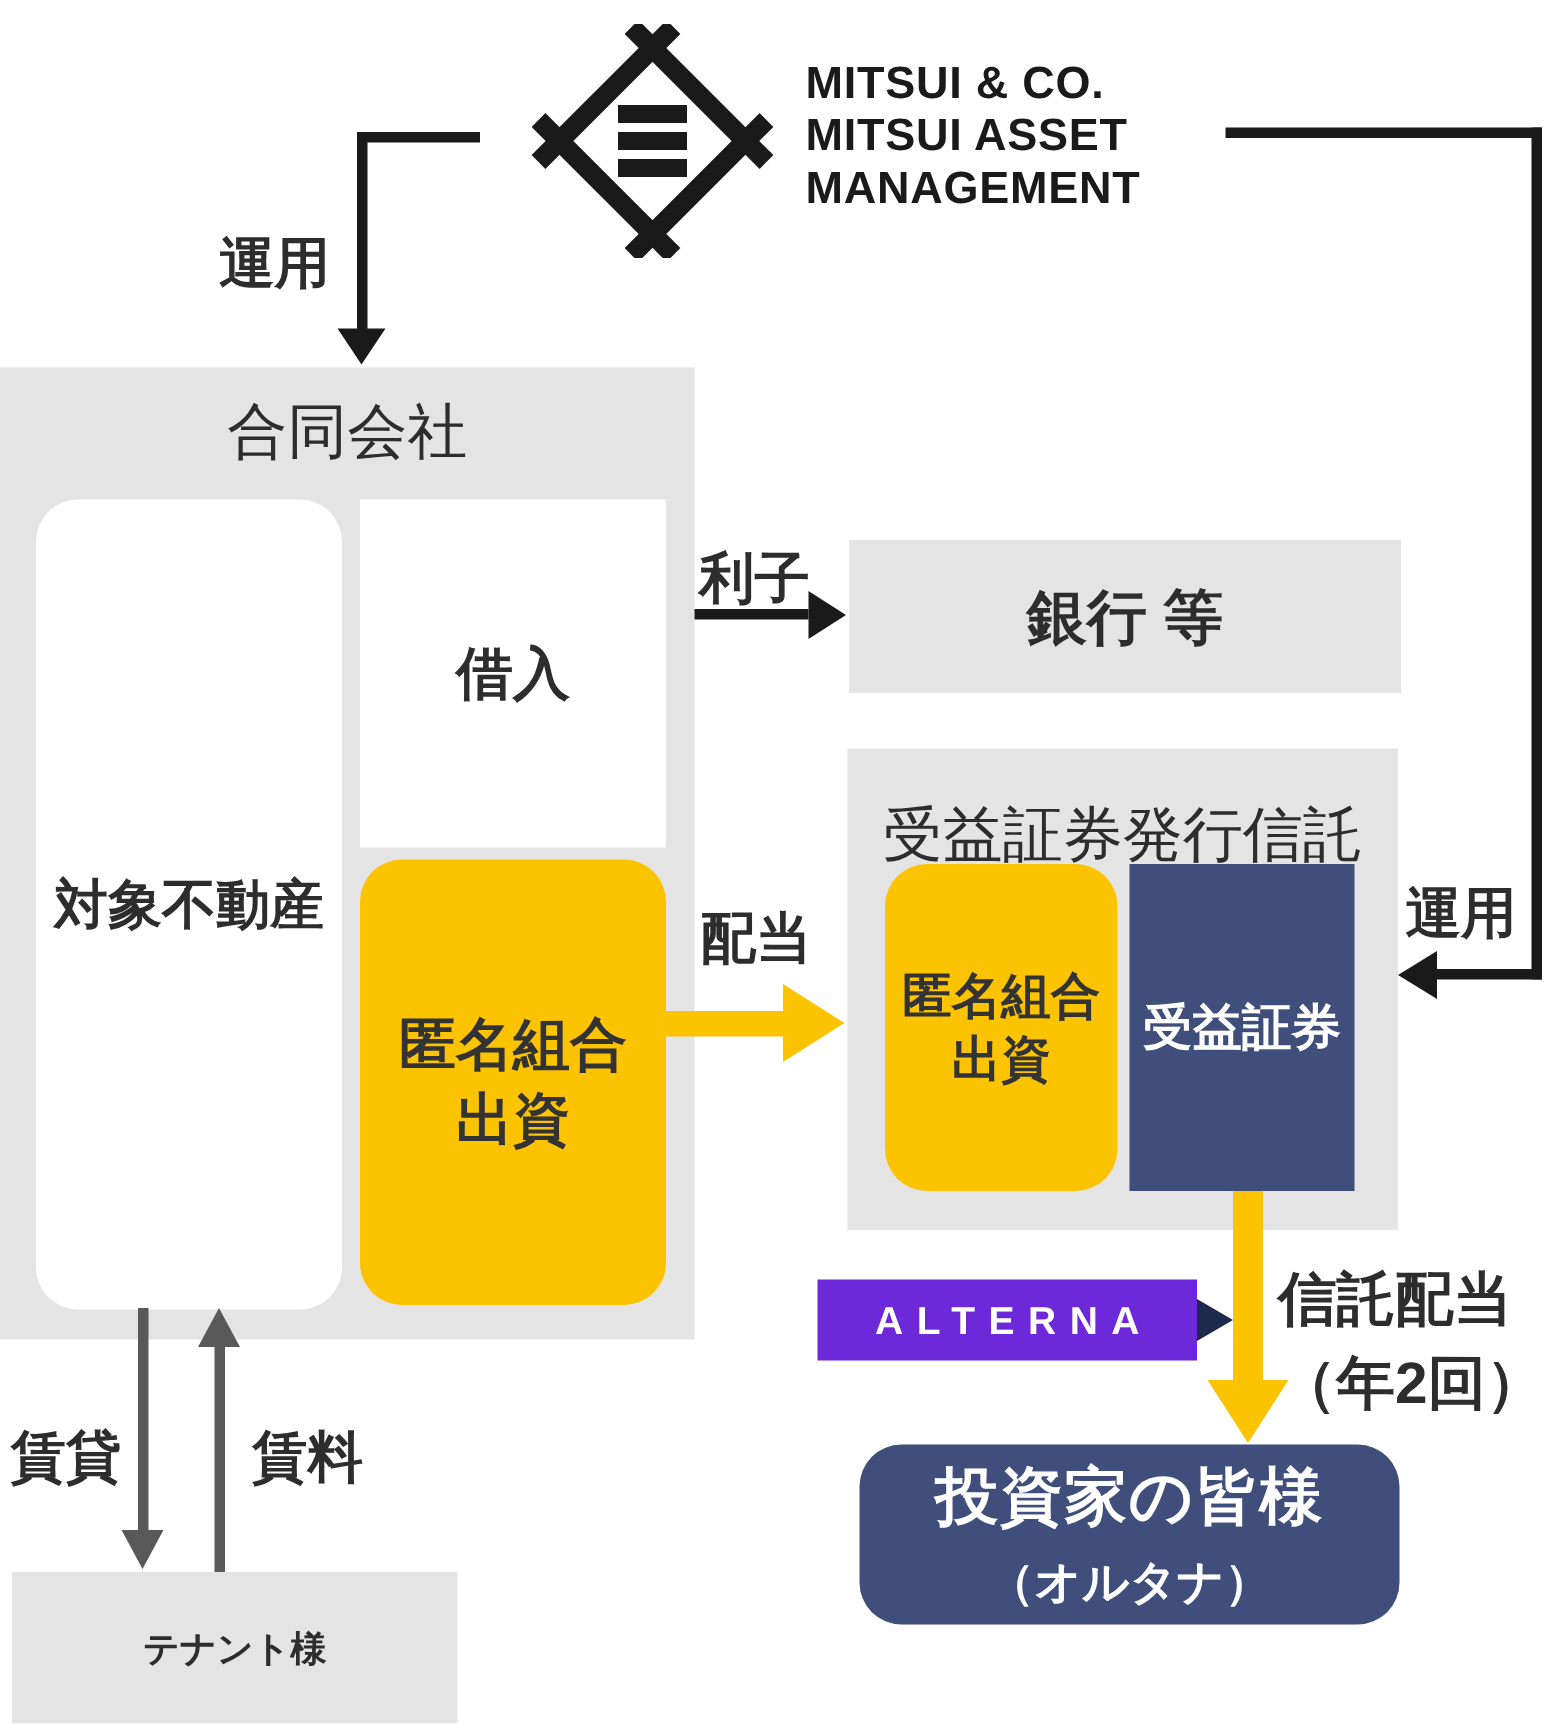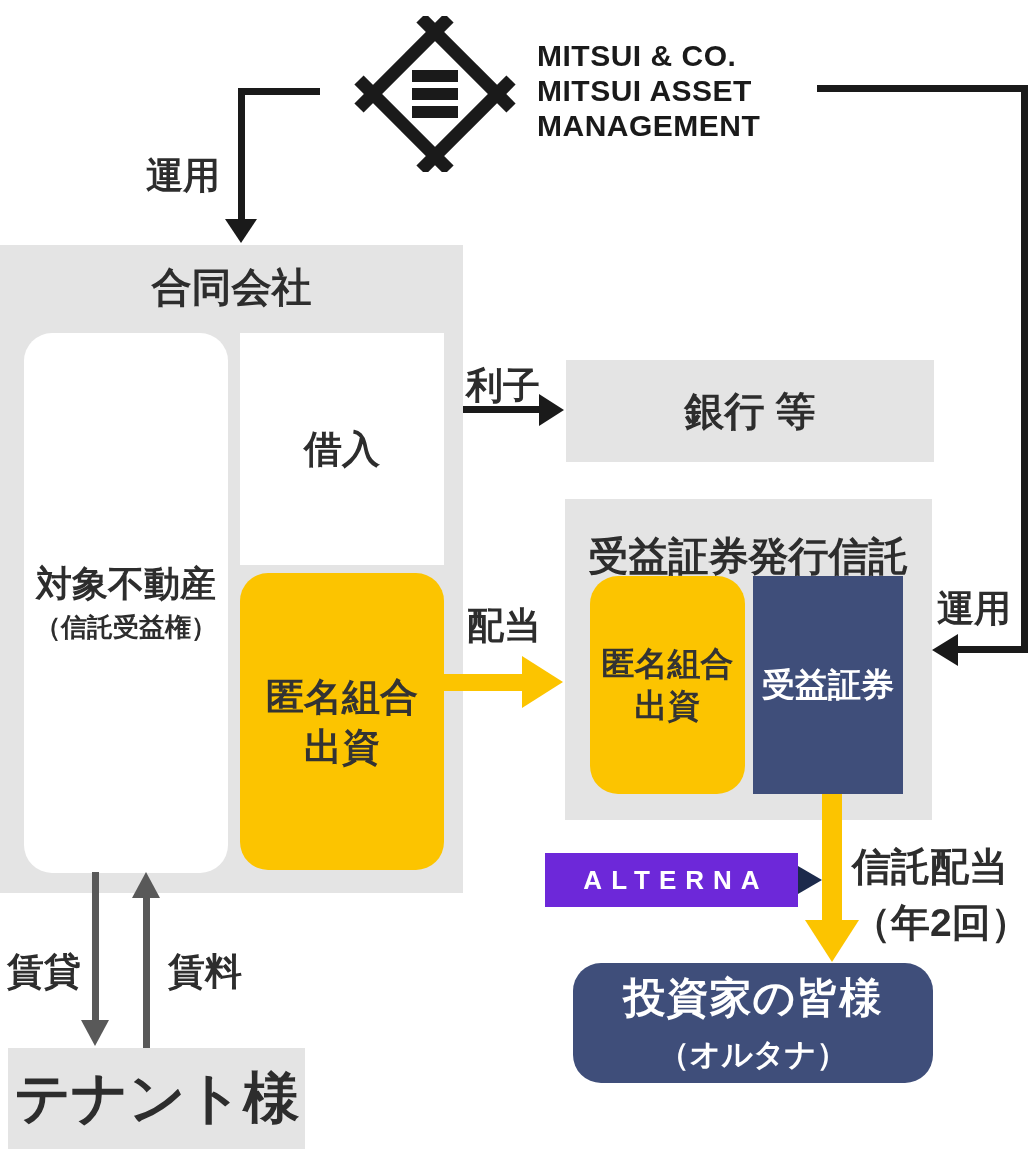--- a/index.html
+++ b/index.html
@@ -17,30 +17,30 @@
   .col   { flex-direction:column;border-radius:28px; }
   .jp    { font-weight:700; color:#2D2D2D; }
   .line  { position:absolute; background:#1A1A1A; }
   .gline { position:absolute; background:#595959; }
   .tri   { position:absolute; width:0; height:0; }
 
   .logo-text { font-size:30px; line-height:35px; font-weight:700; letter-spacing:0.5px; color:#1A1A1A; }
 
   .lbl   { position:absolute; font-size:37px; font-weight:700; color:#2D2D2D; white-space:nowrap; }
 
-  .godo-title, .box-title { width:100%; text-align:center; font-size:40px; font-weight:700; }
+  .godo-title, .box-title { width:100%; text-align:center; font-size:40px; font-weight:400; }
 
   .prop-l1 { font-size:36px; line-height:48px; }
   .prop-l2 { font-size:26px; line-height:38px; }
   .loan-t  { font-size:38px; }
   .tk-t    { font-size:38px; line-height:50px; color:#333333; text-align:center; }
   .tk2-t   { font-size:33px; line-height:42px; color:#333333; text-align:center; }
   .cert-t  { font-size:33px; color:#ffffff; }
   .bank-t  { font-size:40px; }
-  .tenant-t{ font-size:56px;text-align:right; }
+  .tenant-t{ font-size:24px;text-align:right; }
   .inv-l1  { font-size:42px; letter-spacing:1px; color:#ffffff; }
   .inv-l2  { font-size:31px; color:#ffffff; margin-top:8px; }
   .shintaku{ font-size:39px; line-height:56px; font-weight:700; white-space:nowrap; }
   .alterna-t{ font-size:26px; letter-spacing:9px; color:#ffffff; font-weight:700; padding-left:9px; }
 </style>
 </head>
 <body>
 
 <div class="canvas">
 
@@ -74,21 +74,20 @@
   <div class="line" style="left:1021px; top:85px; width:7px; height:568px"></div>
   <div class="line" style="left:957px; top:646px; width:71px; height:7px"></div>
   <div class="tri" style="left:932px; top:634px; border-top:16px solid transparent; border-bottom:16px solid transparent; border-right:26px solid #1A1A1A"></div>
   <div class="lbl" style="left:937px; top:584px">運用</div>
 
   <div class="abs gray" style="left:0px; top:245px; width:463px; height:648px">
     <div class="abs godo-title" style="top:15px">合同会社</div>
 
     <div class="abs center col" style="left:24px; top:88px; width:204px; height:540px; background:#ffffff">
       <div class="jp prop-l1">対象不動産</div>
-      <div class="jp prop-l2">（信託受益権）</div>
     </div>
 
     <div class="abs center" style="left:240px; top:88px; width:204px; height:232px; background:#ffffff">
       <div class="jp loan-t">借入</div>
     </div>
 
     <div class="abs center col yellow" style="left:240px; top:328px; width:204px; height:297px">
       <div class="tk-t jp" style="color:#333333">匿名組合</div>
       <div class="tk-t jp" style="color:#333333">出資</div>
     </div>

